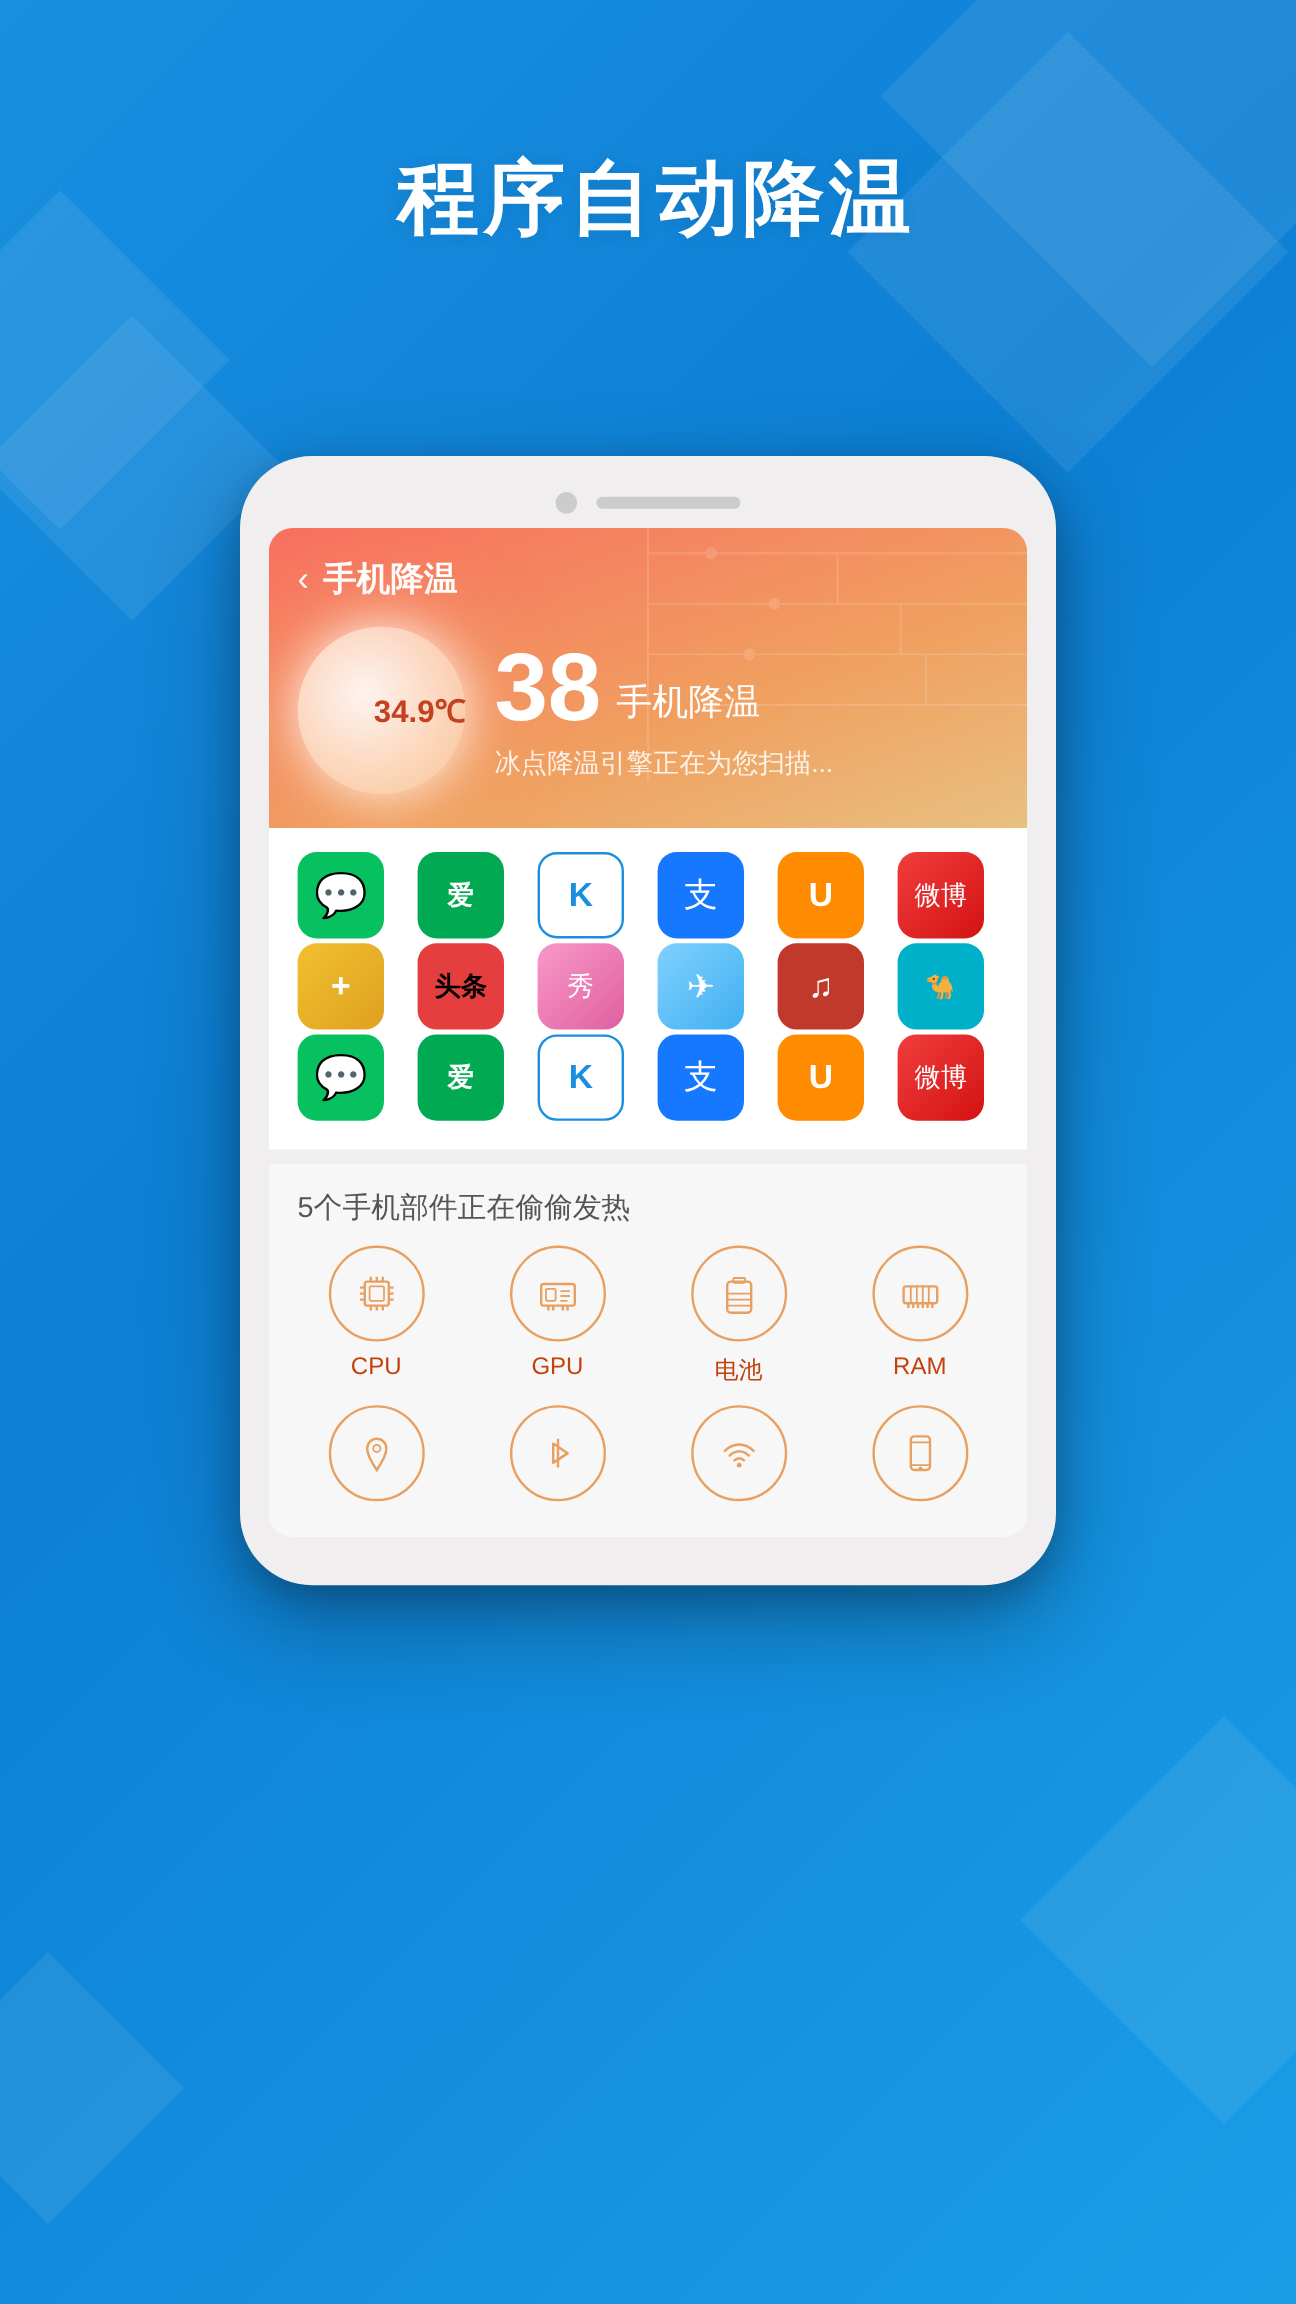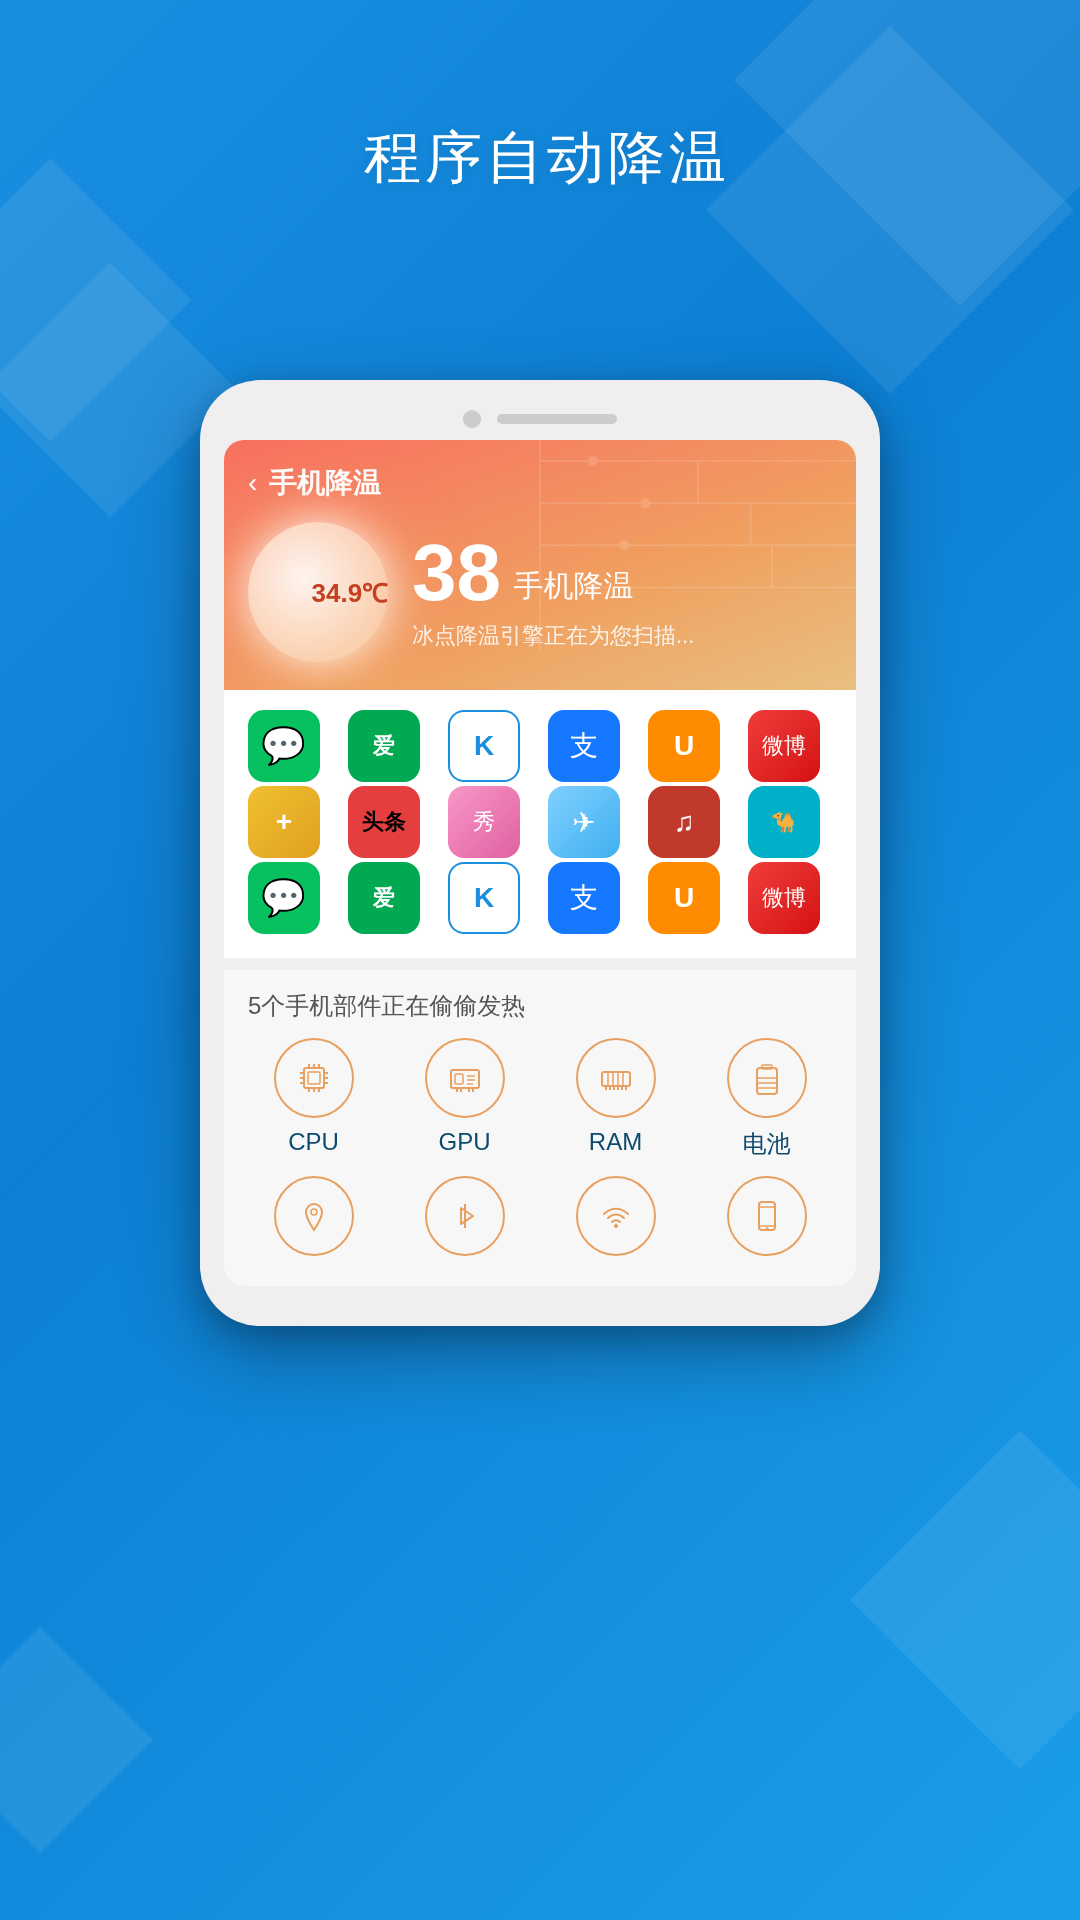--- a/index.html
+++ b/index.html
@@ -33,22 +33,22 @@
 
     
     .header {
       position: absolute;
       top: 120px;
       left: 0; right: 0;
       text-align: center;
       z-index: 10;
     }
     .header-title {
-      font-size: 57px;
-      font-weight: 400;
+      font-size: 68px;
+      font-weight: 700;
       color: #fff;
       letter-spacing: 4px;
       text-shadow: 0 2px 12px rgba(0,0,0,0.1);
       padding-left: 14px;
     }
     .header-subtitle {
       font-size: 46px;
       font-weight: 500;
       color: #fff;
       margin-top: 20px;
@@ -225,22 +225,22 @@
       width: 80px; height: 80px;
       border-radius: 50%;
       border: 2px solid #e8a060;
       display: flex;
       align-items: center;
       justify-content: center;
       color: #e8a060;
       font-size: 36px;
     }
     .component-label {
-      font-size: 24px;
-      color: #0c4a6e;
+      font-size: 20px;
+      color: #c2410c;
     }
 
     .components-grid2 {
       display: grid;
       grid-template-columns: repeat(4, 1fr);
       gap: 20px;
       margin-top: 16px;
     }
 
     .divider-section {
@@ -383,48 +383,48 @@
                 <line x1="24" y1="30" x2="24" y2="34" stroke="#e8a060" stroke-width="2"></line>
                 <line x1="28" y1="30" x2="28" y2="34" stroke="#e8a060" stroke-width="2"></line>
               </svg>
             </div>
             <span class="component-label">GPU</span>
           </div>
 
           <div class="component-item">
             <div class="component-icon-circle">
               <svg width="40" height="40" viewBox="0 0 40 40" fill="none" xmlns="http://www.w3.org/2000/svg">
+                <rect x="10" y="10" width="20" height="26" rx="3" stroke="#e8a060" stroke-width="2" fill="none"></rect>
+                <rect x="15" y="7" width="10" height="4" rx="1" stroke="#e8a060" stroke-width="1.5" fill="none"></rect>
+                <line x1="10" y1="20" x2="30" y2="20" stroke="#e8a060" stroke-width="1.5"></line>
+                <line x1="10" y1="25" x2="30" y2="25" stroke="#e8a060" stroke-width="1.5"></line>
+                <line x1="10" y1="30" x2="30" y2="30" stroke="#e8a060" stroke-width="1.5"></line>
+              </svg>
+            </div>
+            <span class="component-label">电池</span>
+          </div>
+
+          <div class="component-item">
+            <div class="component-icon-circle">
+              <svg width="40" height="40" viewBox="0 0 40 40" fill="none" xmlns="http://www.w3.org/2000/svg">
                 <rect x="6" y="14" width="28" height="14" rx="2" stroke="#e8a060" stroke-width="2" fill="none"></rect>
                 <line x1="12" y1="14" x2="12" y2="28" stroke="#e8a060" stroke-width="1.5"></line>
                 <line x1="17" y1="14" x2="17" y2="28" stroke="#e8a060" stroke-width="1.5"></line>
                 <line x1="22" y1="14" x2="22" y2="28" stroke="#e8a060" stroke-width="1.5"></line>
                 <line x1="27" y1="14" x2="27" y2="28" stroke="#e8a060" stroke-width="1.5"></line>
                 <line x1="10" y1="28" x2="10" y2="32" stroke="#e8a060" stroke-width="2"></line>
                 <line x1="14" y1="28" x2="14" y2="32" stroke="#e8a060" stroke-width="2"></line>
                 <line x1="18" y1="28" x2="18" y2="32" stroke="#e8a060" stroke-width="2"></line>
                 <line x1="22" y1="28" x2="22" y2="32" stroke="#e8a060" stroke-width="2"></line>
                 <line x1="26" y1="28" x2="26" y2="32" stroke="#e8a060" stroke-width="2"></line>
                 <line x1="30" y1="28" x2="30" y2="32" stroke="#e8a060" stroke-width="2"></line>
               </svg>
             </div>
             <span class="component-label">RAM</span>
           </div>
-
-          <div class="component-item">
-            <div class="component-icon-circle">
-              <svg width="40" height="40" viewBox="0 0 40 40" fill="none" xmlns="http://www.w3.org/2000/svg">
-                <rect x="10" y="10" width="20" height="26" rx="3" stroke="#e8a060" stroke-width="2" fill="none"></rect>
-                <rect x="15" y="7" width="10" height="4" rx="1" stroke="#e8a060" stroke-width="1.5" fill="none"></rect>
-                <line x1="10" y1="20" x2="30" y2="20" stroke="#e8a060" stroke-width="1.5"></line>
-                <line x1="10" y1="25" x2="30" y2="25" stroke="#e8a060" stroke-width="1.5"></line>
-                <line x1="10" y1="30" x2="30" y2="30" stroke="#e8a060" stroke-width="1.5"></line>
-              </svg>
-            </div>
-            <span class="component-label">电池</span>
-          </div>
         </div>
 
         <div class="components-grid2">
 
           <div class="component-item">
             <div class="component-icon-circle">
               <svg width="40" height="40" viewBox="0 0 40 40" fill="none" xmlns="http://www.w3.org/2000/svg">
                 <path d="M20 8C15.6 8 12 11.6 12 16c0 6 8 18 8 18s8-12 8-18c0-4.4-3.6-8-8-8z" stroke="#e8a060" stroke-width="2" fill="none"></path>
                 <circle cx="20" cy="16" r="3" stroke="#e8a060" stroke-width="1.5" fill="none"></circle>
               </svg>

